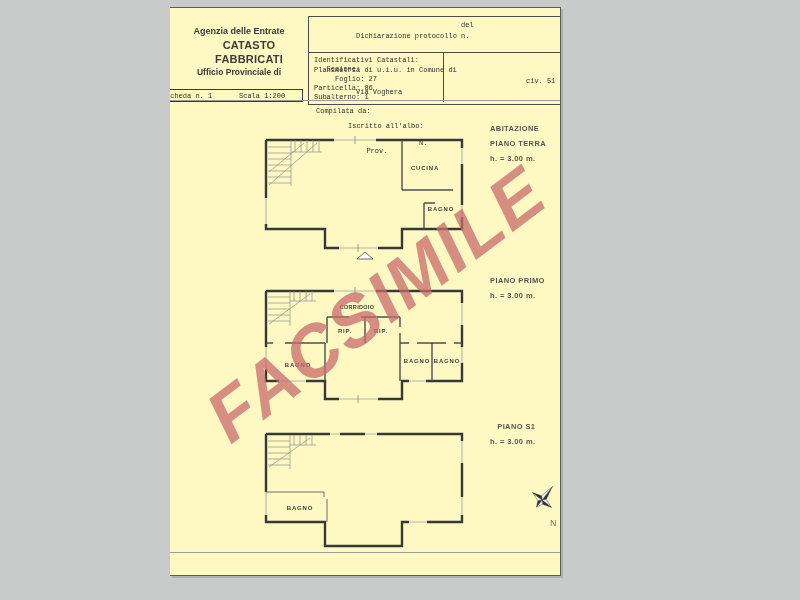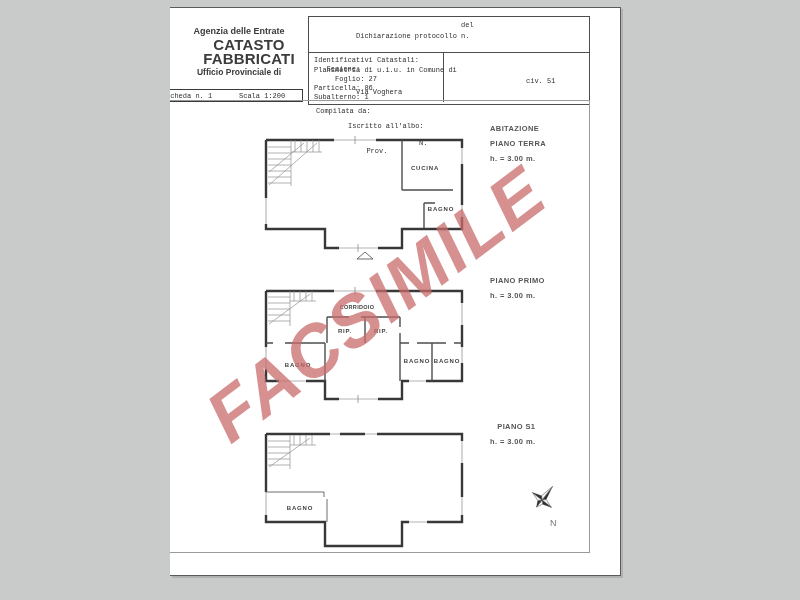--- a/index.html
+++ b/index.html
@@ -1,25 +1,25 @@
 <!DOCTYPE html>
 <html><head>
 <meta charset="utf-8">
 <style>
   * { margin:0; padding:0; box-sizing:border-box; }
   body { font-family:"Liberation Sans", sans-serif; }
   .canvas { position:relative; width:800px; height:600px; background:#c9cbca; overflow:hidden; }
-  .page { position:absolute; left:170px; top:7px; width:451px; height:569px;
-          background:#ffffff; border:1px solid #5a5a5a; border-left:none;
+  .page { position:absolute; left:170px; top:7px; width:391px; height:569px;
+          background:#fef9c3; border:1px solid #5a5a5a; border-left:none;
           box-shadow:2px 2px 0 rgba(0,0,0,.12); overflow:hidden; }
 
   
   .agency { position:absolute; left:0; top:17px; width:138px; text-align:center; color:#3b3b3b; }
   .agency .a1 { font-size:9px;  font-weight:bold; line-height:13px; }
-  .agency .a2 { font-size:15px; font-weight:bold; line-height:14px; letter-spacing:.2px;margin-left:20px; }
+  .agency .a2 { font-size:11px; font-weight:bold; line-height:14px; letter-spacing:.2px;margin-left:20px; }
   .agency .a3 { font-size:8.5px; font-weight:bold; line-height:12px; }
 
   .mono { font-family:"Liberation Mono","DejaVu Sans Mono",monospace; color:#2f2f2f; font-size:7px; }
 
   .scheda-box { position:absolute; left:-8px; top:81px; width:141px; height:13px;
                 border:1.5px solid #3a3a3a; }
   .scheda-box span { position:absolute; top:1px; line-height:10px; }
   .scheda-label { left:3px; } .scala-label { left:76px; }
 
   

